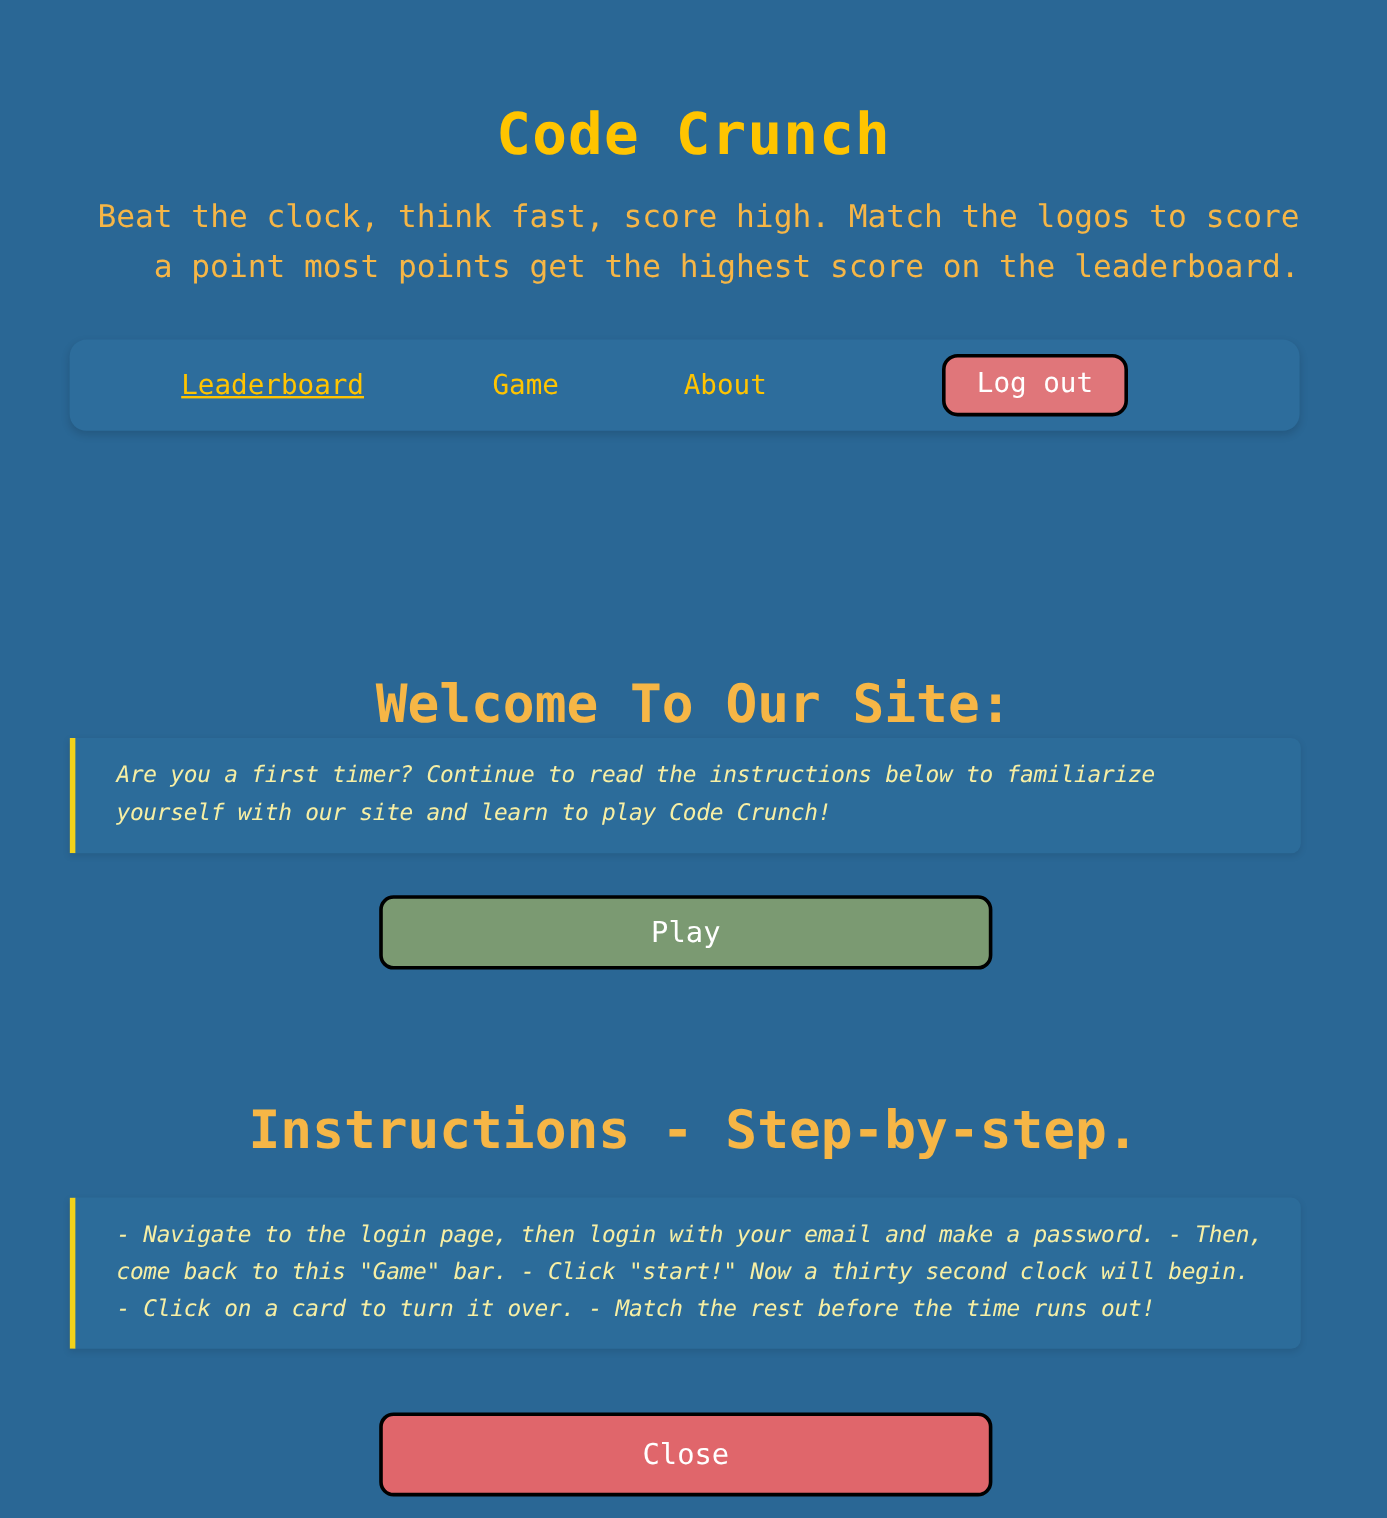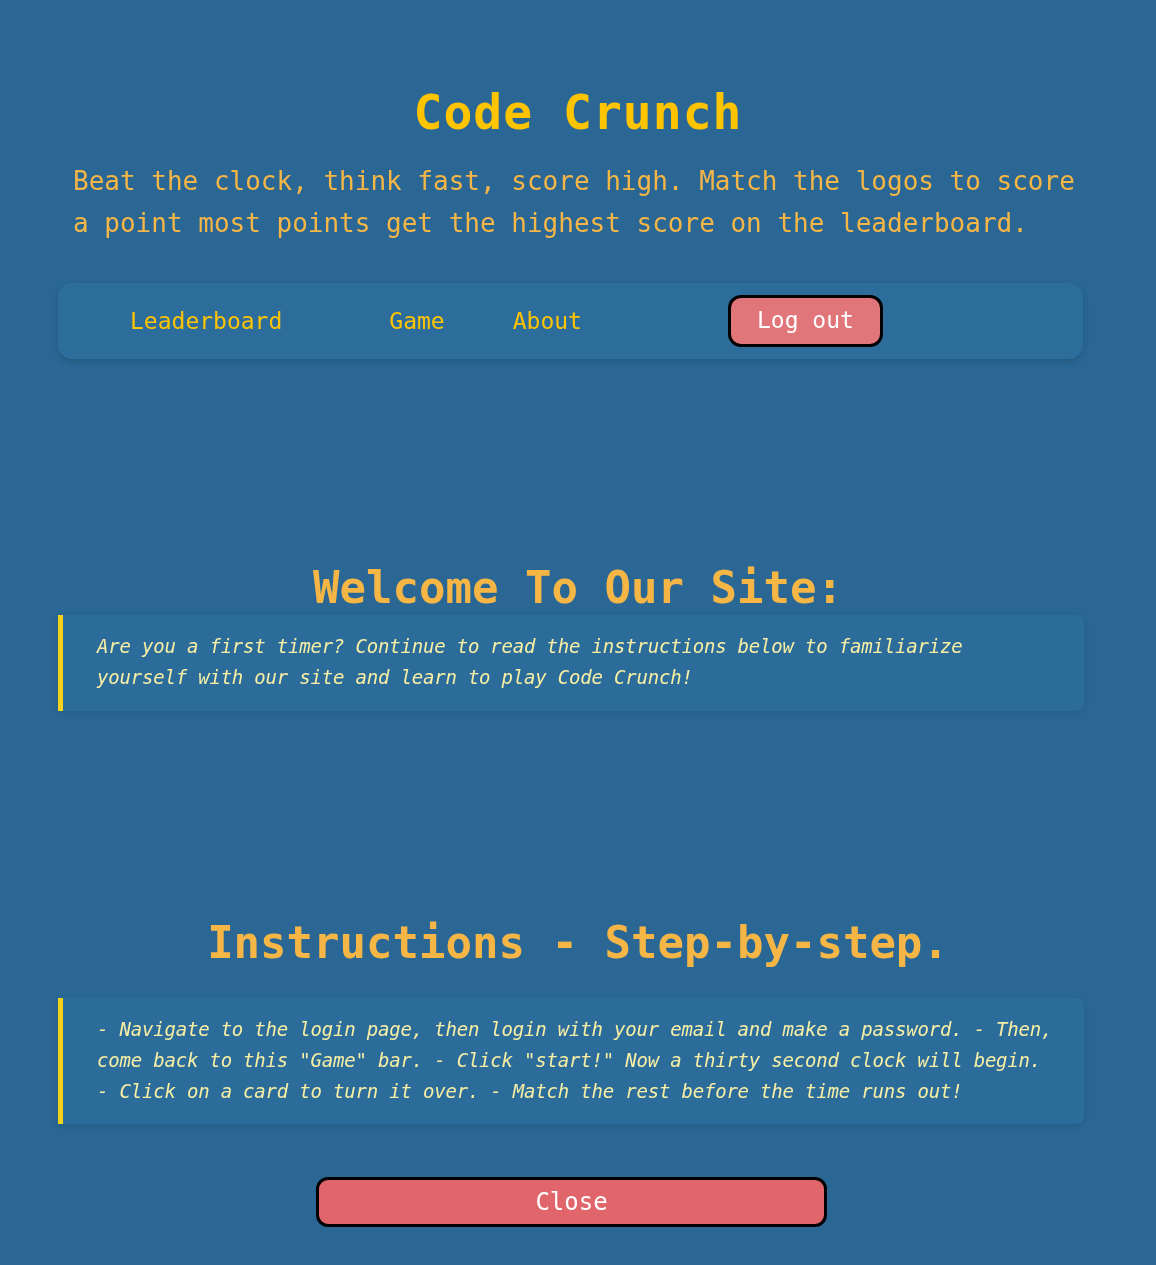--- a/index.html
+++ b/index.html
@@ -27,21 +27,21 @@
     color: #ffc400;
     font-family: "DejaVu Sans Mono", monospace;
     font-size: 48px;
     font-weight: bold;
     letter-spacing: 1px;
     padding-top: 88px;
     line-height: 1.0;
   }
 
   .site-tagline {
-    text-align: left;
+    text-align: right;
     color: #f6b646;
     font-family: "DejaVu Sans Mono", monospace;
     font-size: 26px;
     line-height: 1.62;
     margin: 24px auto 0 auto;
     width: 1010px;
     letter-spacing: 0px;
   }
 
   
@@ -60,23 +60,23 @@
 
   .nav-link {
     color: #ffc400;
     font-family: "DejaVu Sans Mono", monospace;
     font-size: 23px;
     text-decoration: none;
     white-space: nowrap;
     cursor: pointer;
   }
 
-  .nav-link.leaderboard { margin-left: 72px; }
+  .nav-link.leaderboard { margin-left: 93px; text-decoration: underline; }
   .nav-link.game        { margin-left: 107px; }
-  .nav-link.about       { margin-left: 68px; }
+  .nav-link.about       { margin-left: 104px; }
 
   .logout-button {
     margin-left: 146px;
     background: #e0767a;
     color: #ffffff;
     border: 3px solid #000000;
     border-radius: 13px;
     font-family: "DejaVu Sans Mono", monospace;
     font-size: 23px;
     padding: 9px 26px 11px 26px;
@@ -135,21 +135,21 @@
   }
 
   .play-button {
     top: 746px;
     height: 62px;
     background: #7b9a72;
   }
 
   .close-button {
     top: 1177px;
-    height: 50px;
+    height: 70px;
     background: #e0666b;
   }
 
   
   .instructions-heading { position: absolute; left: 0; top: 917px; width: 1156px; }
 
   #instructions-quote {
     left: 58px;
     top: 998px;
     width: 1026px;
@@ -170,20 +170,21 @@
     <a class="nav-link about">About</a>
     <button class="logout-button">Log out</button>
   </nav>
 
   <h2 class="section-heading welcome-heading">Welcome To Our Site:</h2>
 
   <div class="quote-box" id="welcome-quote">
     <div class="quote-text">Are you a first timer? Continue to read the instructions below to familiarize yourself with our site and learn to play Code Crunch!</div>
   </div>
 
+  <button class="big-button play-button">Play</button>
 
   <h2 class="section-heading instructions-heading">Instructions - Step-by-step.</h2>
 
   <div class="quote-box" id="instructions-quote">
     <div class="quote-text">- Navigate to the login page, then login with your email and make a password. - Then, come back to this "Game" bar. - Click "start!" Now a thirty second clock will begin. - Click on a card to turn it over. - Match the rest before the time runs out!</div>
   </div>
 
   <button class="big-button close-button">Close</button>
 
 </div>

